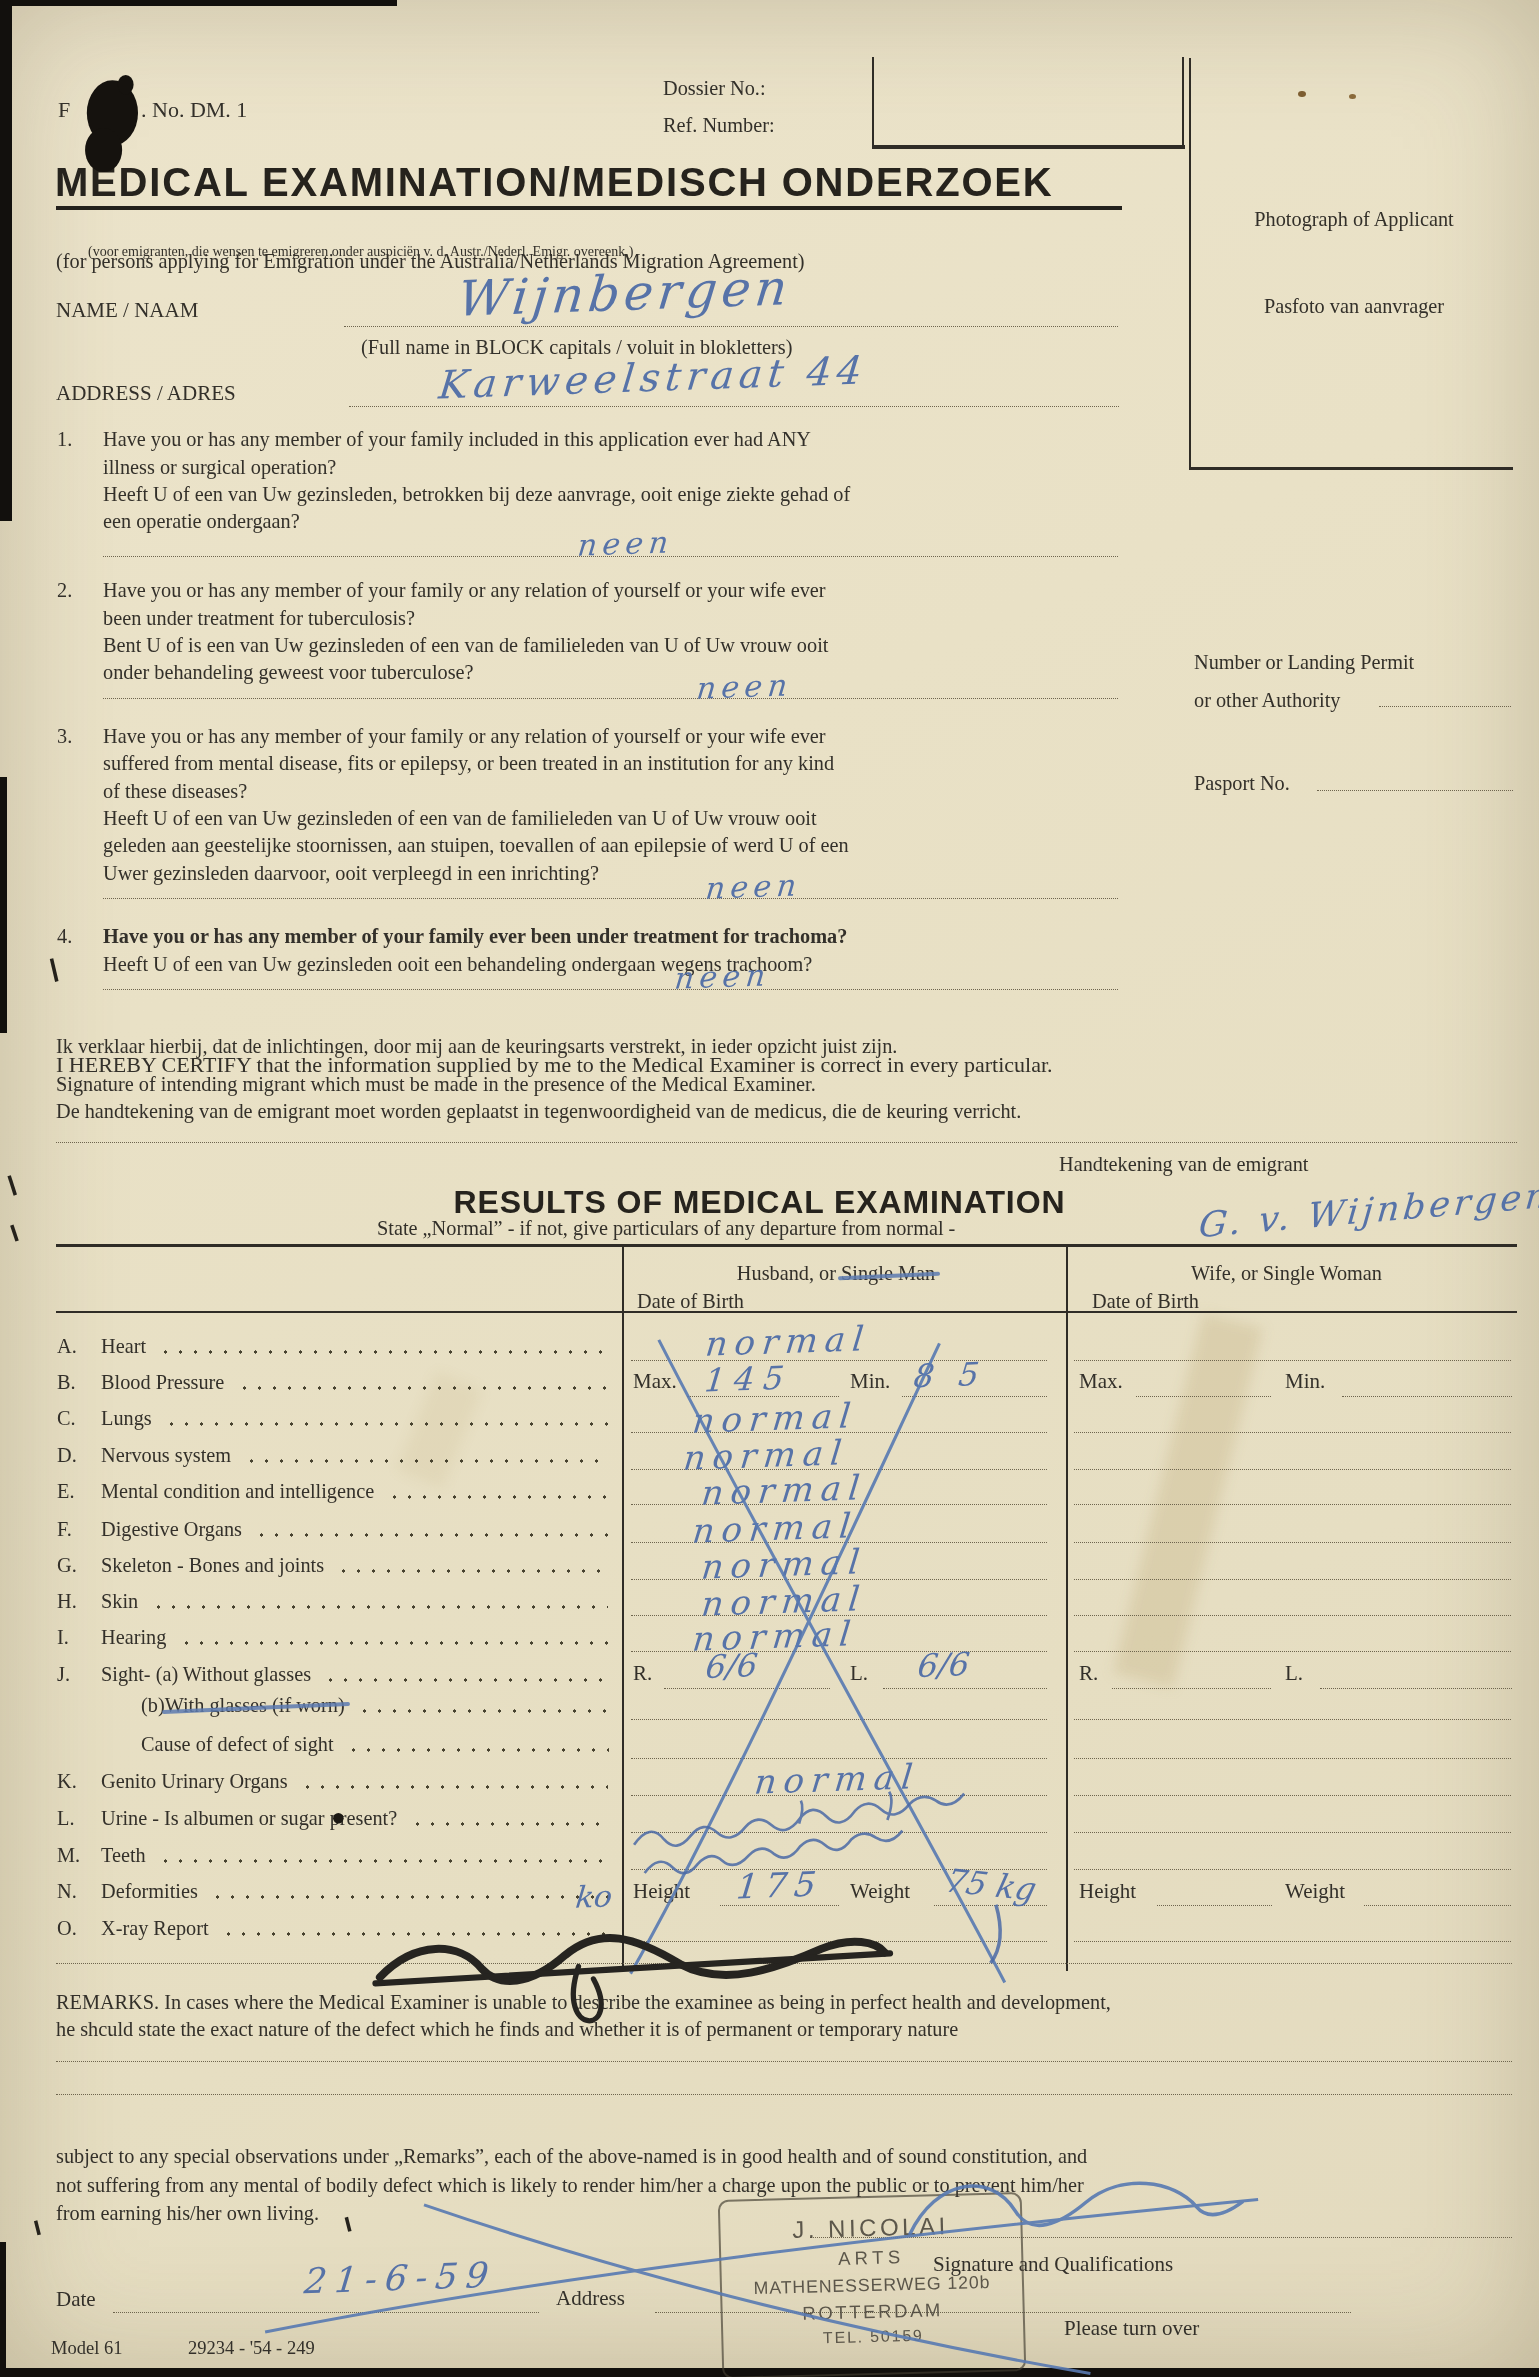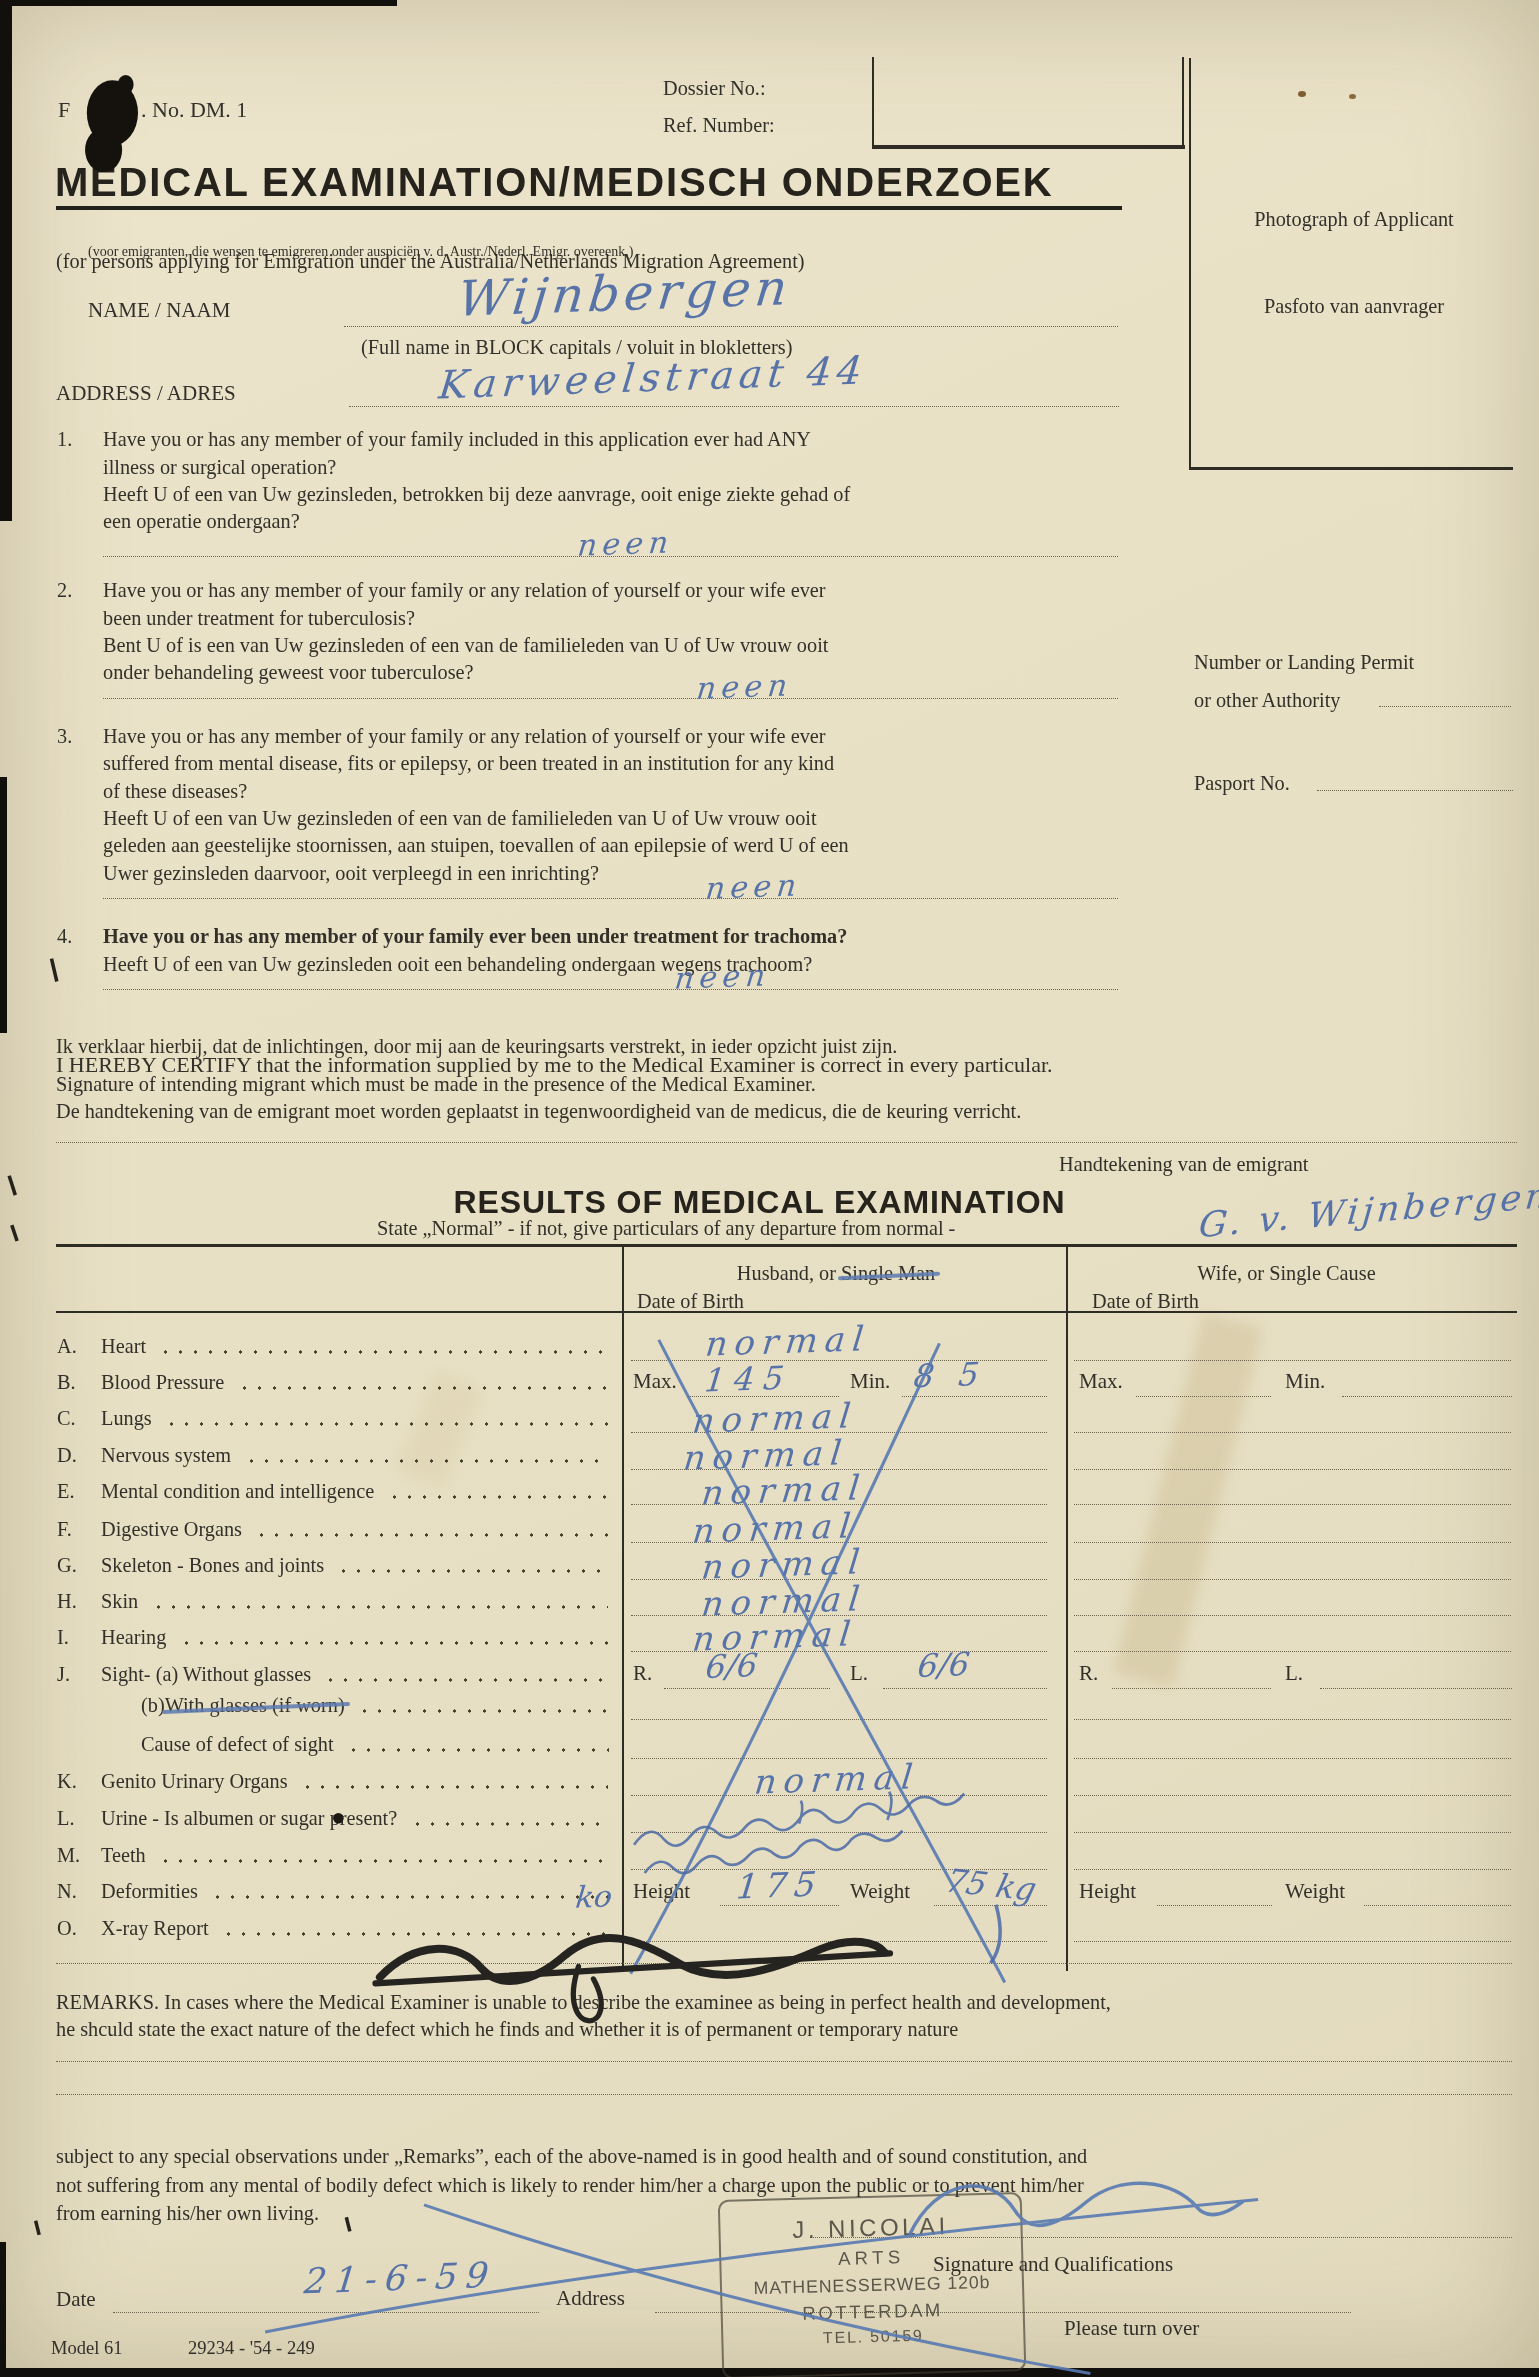--- a/index.html
+++ b/index.html
@@ -57,21 +57,21 @@
   <div class="t" style="left:1194px;top:208px;width:320px;text-align:center;font-size:20.3px;">Photograph of Applicant</div>
   <div class="t" style="left:1194px;top:295px;width:320px;text-align:center;font-size:20.3px;">Pasfoto van aanvrager</div>
   <div style="position:absolute;left:1298px;top:91px;width:8px;height:6.2px;background:#7d5e31;border-radius:50%;"></div>
   <div style="position:absolute;left:1349px;top:94px;width:7px;height:5.3px;background:#8a6a3a;border-radius:50%;"></div>
 
   <div class="t sans" style="left:55px;top:160px;font-size:40px;font-weight:bold;letter-spacing:1.8px;color:#26231d;">MEDICAL EXAMINATION/MEDISCH ONDERZOEK</div>
   <div class="hline" style="left:56px;top:206px;width:1066px;height:4.4px;background:#23211c;"></div>
   <div class="t" style="left:56px;top:222px;font-size:20.3px;margin-top:28px;">(for persons applying for Emigration under the Australia/Netherlands Migration Agreement)</div>
   <div class="t" style="left:56px;top:244px;font-size:14px;margin-left:32px;">(voor emigranten, die wensen te emigreren onder auspiciën v. d. Austr./Nederl. Emigr. overeenk.)</div>
 
-  <div class="t" style="left:56px;top:298px;font-size:21px;margin-left:32px;">NAME / NAAM</div>
+  <div class="t" style="left:56px;top:298px;font-size:21px;">NAME / NAAM</div>
   <div class="fdot" style="left:344px;top:326px;width:774px;"></div>
   <div class="t" style="left:361px;top:336px;font-size:20.3px;">(Full name in BLOCK capitals / voluit in blokletters)</div>
   <div class="hand" style="left:459px;top:265px;font-size:49px;letter-spacing:4.4px;">Wijnbergen</div>
 
   <div class="t" style="left:56px;top:381px;font-size:21px;">ADDRESS / ADRES</div>
   <div class="fdot" style="left:349px;top:406px;width:770px;"></div>
   <div class="hand" style="left:440px;top:355px;font-size:39px;letter-spacing:5.3px;">Karweelstraat 44</div>
 
   <div class="t" style="left:57px;top:428px;font-size:20.3px;">1.</div>
   <div class="t" style="left:103px;top:428px;font-size:20.3px;">Have you or has any member of your family included in this application ever had ANY</div>
@@ -124,21 +124,21 @@
 
   <div class="hline" style="left:56px;top:1244px;width:1461px;height:2.6px;"></div>
   <div class="hline" style="left:56px;top:1311px;width:1461px;"></div>
   <div class="vline" style="left:622px;top:1244px;height:727px;"></div>
   <div class="vline" style="left:1066px;top:1244px;height:727px;"></div>
 
   <div class="t" style="left:622px;top:1262px;width:428px;text-align:center;font-size:20.3px;">
     <span>Husband, or </span><span class="bstrike">Single Man</span>
   </div>
   <div class="t" style="left:637px;top:1290px;font-size:20.3px;">Date of Birth</div>
-  <div class="t" style="left:1066px;top:1262px;width:441px;text-align:center;font-size:20.3px;">Wife, or Single Cause</div>
+  <div class="t" style="left:1066px;top:1262px;width:441px;text-align:center;font-size:20.3px;">Wife, or Single Woman</div>
   <div class="t" style="left:1092px;top:1290px;font-size:20.3px;">Date of Birth</div>
 
   <div class="row" style="left:57px;top:1335px;width:554px;">
       <span class="letter">A.</span>
       <span class="rlabel">Heart</span>
       <span class="lead"></span>
     </div>
   <div class="row" style="left:57px;top:1371px;width:554px;">
       <span class="letter">B.</span>
       <span class="rlabel">Blood Pressure</span>

